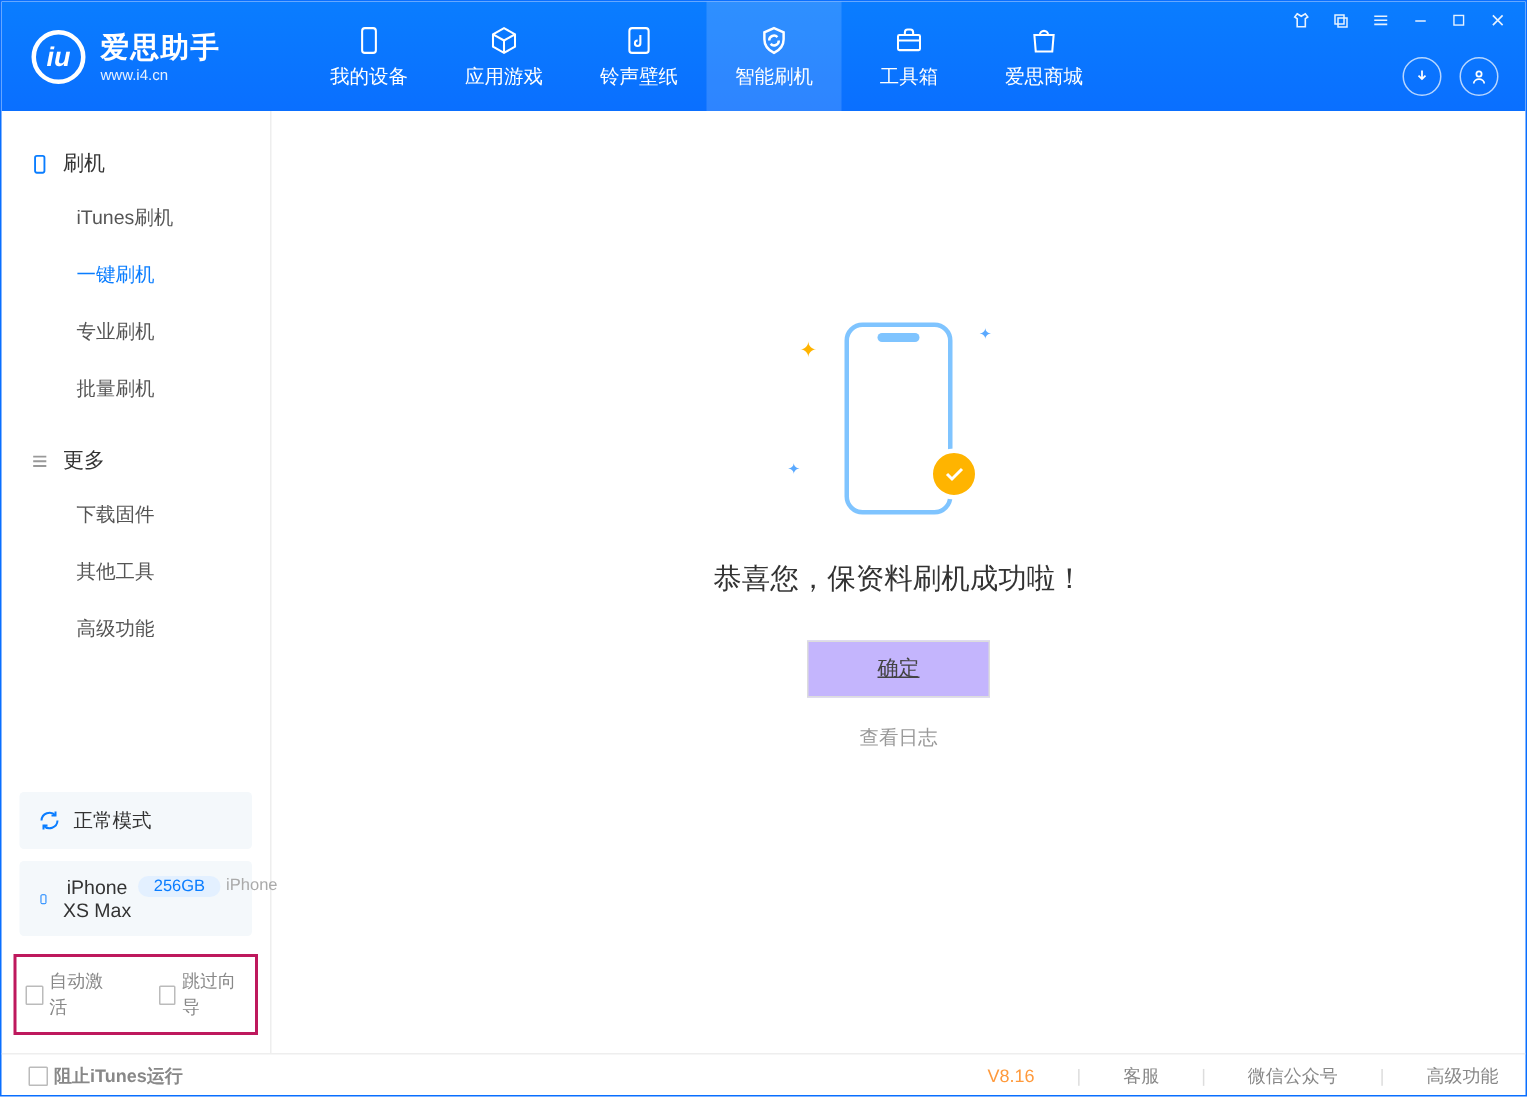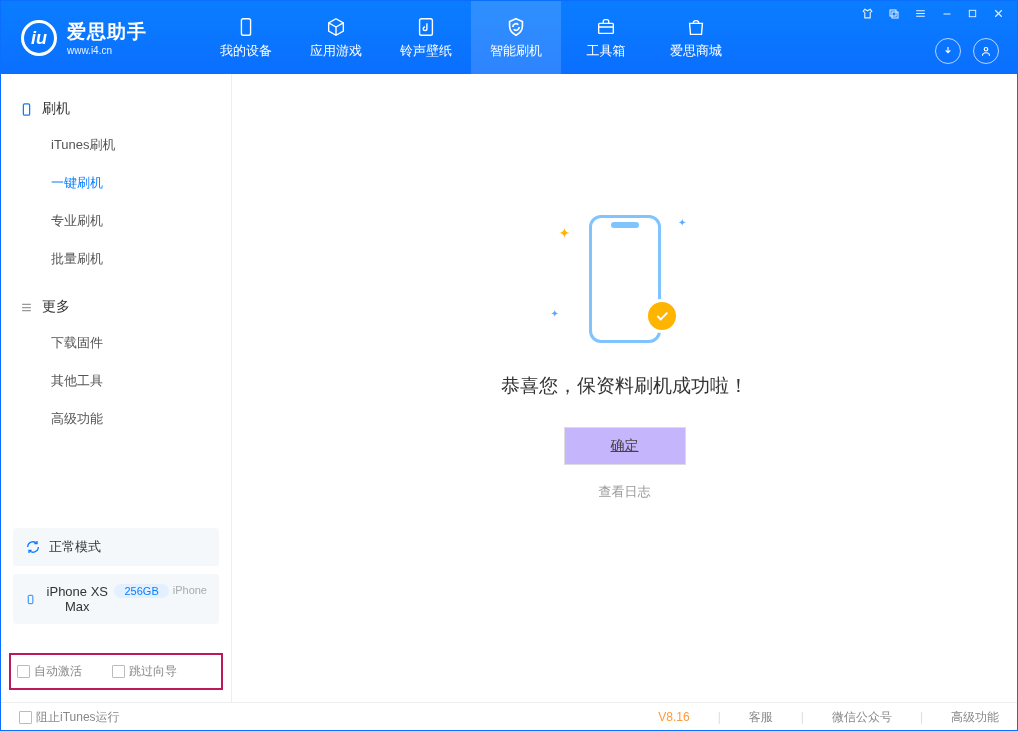--- a/index.html
+++ b/index.html
@@ -18,21 +18,21 @@
 .nav-tab.active { background: rgba(255,255,255,0.15); }
 .nav-tab svg { width: 22px; height: 22px; }
 
 .win-controls-top { position: absolute; top: 6px; right: 12px; display: flex; gap: 14px; color: #fff; font-size: 13px; align-items: center; }
 .win-controls-top span, .win-controls-top svg { cursor: pointer; opacity: 0.9; }
 .win-circle { width: 26px; height: 26px; border: 1.5px solid rgba(255,255,255,0.7); border-radius: 50%; display: flex; align-items: center; justify-content: center; color: #fff; }
 .header-right { position: absolute; right: 18px; bottom: 10px; display: flex; gap: 12px; }
 
 
 .body { display: flex; height: 628px; }
-.sidebar { width: 231px; border-right: 1px solid #eee; padding-top: 18px; position: relative; }
+.sidebar { width: 180px; border-right: 1px solid #eee; padding-top: 18px; position: relative; }
 .side-section { margin-bottom: 12px; }
 .side-header { display: flex; align-items: center; padding: 8px 18px; font-size: 14px; color: #333; font-weight: 500; gap: 8px; }
 .side-item { padding: 10px 18px 10px 50px; font-size: 13px; color: #555; cursor: pointer; }
 .side-item.active { color: #0a7dff; }
 
 .device-panel { position: absolute; bottom: 70px; left: 12px; right: 12px; text-align: center; }
 .device-box { background: #f4f8fb; border-radius: 3px; padding: 10px 12px; margin-bottom: 8px; display: flex; align-items: center; gap: 8px; font-size: 13px; color: #333; }
 .device-box.detail { flex-direction: row; align-items: flex-start; gap: 4px; }
 .storage-pill { background: #e3f0ff; color: #0a7dff; border-radius: 10px; padding: 1px 10px; font-size: 11px; }
 .device-sub { color: #aaa; font-size: 11px; }
@@ -52,21 +52,21 @@
 .sparkle.s1 { top:10px; left:-6px; }
 .sparkle.s2 { bottom:26px; left:-14px; color:#5aa9ff; font-size:10px; }
 .sparkle.s3 { top:2px; right:-2px; color:#5aa9ff; font-size:10px; }
 
 .success-text { font-size: 19px; color: #333; margin-bottom: 28px; }
 .ok-btn { border: 1px solid #ddd; background: #c4b5fd; padding: 9px 46px; font-size: 14px; color: #444; cursor: pointer; margin-bottom: 18px; text-decoration: underline; }
 .log-link { color: #999; font-size: 13px; cursor: pointer; }
 
 
 .footer { height: 29px; border-top: 1px solid #eee; display: flex; align-items: center; padding: 0 18px; font-size: 12px; color: #888; }
-.footer-left { display:flex; align-items:center; gap:6px; }
+.footer-left { display:flex; align-items:center; gap:6px;font-weight:bold; }
 .footer-right { margin-left: auto; display: flex; align-items: center; gap: 28px; }
 .ver { color: #ff9a3c; }
 .divider { color: #ddd; }
 </style>
 </head>
 <body>
 
 <div class="header">
   <div class="logo-area">
     <div class="logo-circle">iu</div>

